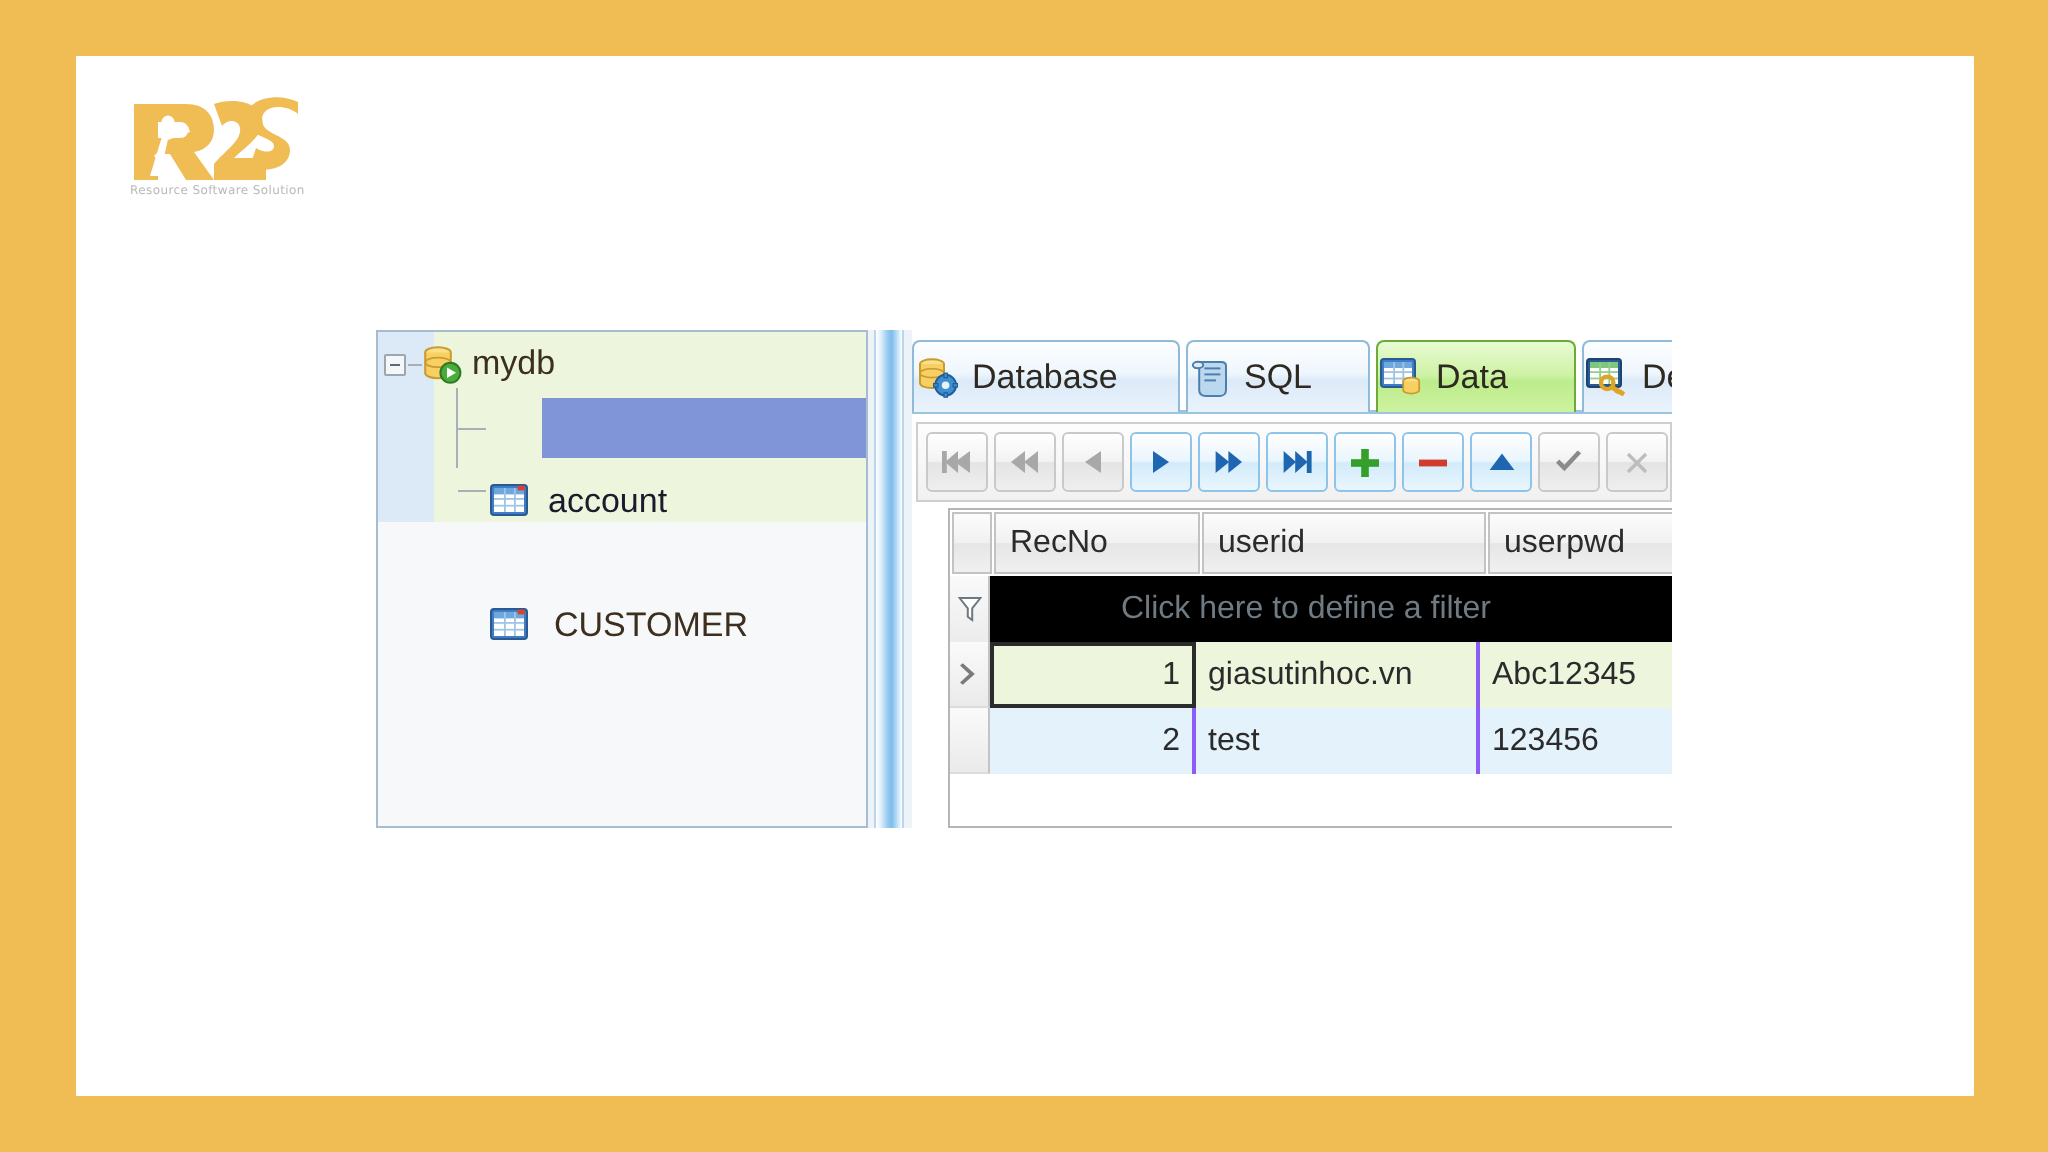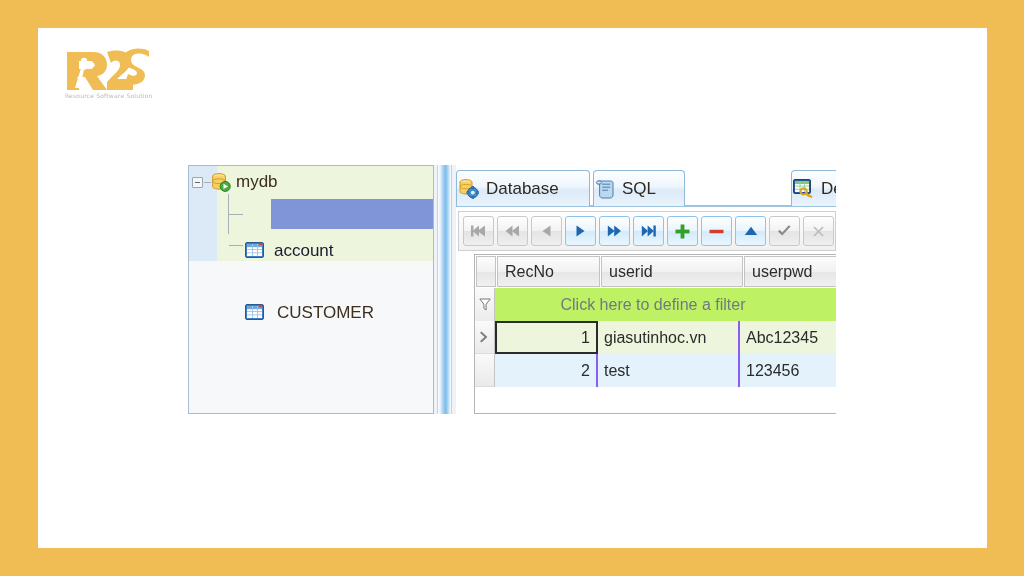--- a/index.html
+++ b/index.html
@@ -140,21 +140,21 @@
     background:linear-gradient(to bottom,#fcfcfc 0%,#f1f1f1 50%,#e6e6e6 51%,#f0f0f0 100%);
     border:1px solid #c3c3c3;margin:1px 0 1px 1px;
     display:flex;align-items:center;padding-left:7px;
     font-size:16px;color:#2b2b2b;
   }
   .ind-col{width:20px;flex:0 0 20px;padding-left:0;justify-content:center;}
   .c-recno{width:103px;flex:0 0 103px;}
   .c-userid{width:142px;flex:0 0 142px;}
   .c-userpwd{width:108px;flex:0 0 108px;}
 
-  .filterrow{display:flex;height:33px;background:#bef264;}
+  .filterrow{display:flex;height:33px;background:#000000;}
   .filter-ind{
     width:20px;flex:0 0 20px;box-sizing:border-box;
     background:linear-gradient(to bottom,#fafafa 0%,#ececec 100%);
     border-right:1px solid #c3c3c3;
     display:flex;align-items:center;justify-content:center;
   }
   .filter-text{
     flex:1;display:flex;align-items:center;justify-content:center;
     font-size:16px;color:#6f7a82;padding-right:40px;
   }
@@ -287,20 +287,34 @@
           <svg width="20" height="20" viewBox="0 0 20 20">
             <path d="M4 2 C2 2 1.4 4 2.6 5 L4.6 5 L4.6 16 C4.6 18 6 19 8 19 L15 19 C17 19 18 17.6 18 16 L18 4 C18 2.6 16.8 2 15.6 2 Z" fill="#bcd8ef" stroke="#4b7fae" stroke-width="1"></path>
             <path d="M7.2 5.2 L15.2 5.2" stroke="#4b7fae" stroke-width="1"></path>
             <path d="M7.2 8.2 L15.2 8.2" stroke="#4b7fae" stroke-width="1"></path>
             <path d="M7.2 11.2 L13 11.2" stroke="#4b7fae" stroke-width="1"></path>
             <ellipse cx="4" cy="3.5" rx="2.6" ry="1.6" fill="#dcecf8" stroke="#4b7fae"></ellipse>
           </svg>
           <span class="tab-label">SQL</span>
         </div>
 
+        <div class="tab active" style="left:232px;width:100px;">
+          <svg width="21" height="19" viewBox="0 0 21 19">
+            <rect x="0.5" y="0.5" width="17" height="14" rx="1.5" fill="#3f7ec4" stroke="#2a5a94"></rect>
+            <rect x="2" y="2" width="14" height="11" fill="#ffffff"></rect>
+            <rect x="2" y="2" width="14" height="3" fill="#6fa8de"></rect>
+            <rect x="2" y="6.6" width="14" height="0.9" fill="#9fc4e6"></rect>
+            <rect x="2" y="9.8" width="14" height="0.9" fill="#9fc4e6"></rect>
+            <rect x="6.6" y="2" width="0.9" height="11" fill="#9fc4e6"></rect>
+            <rect x="11.2" y="2" width="0.9" height="11" fill="#9fc4e6"></rect>
+            <ellipse cx="15.6" cy="11.6" rx="4" ry="1.8" fill="#fbe08a" stroke="#c99a2e" stroke-width="0.9"></ellipse>
+            <path d="M11.6 11.6 L11.6 16 C11.6 17 13.4 17.8 15.6 17.8 C17.8 17.8 19.6 17 19.6 16 L19.6 11.6" fill="#f7cf63" stroke="#c99a2e" stroke-width="0.9"></path>
+          </svg>
+          <span class="tab-label">Data</span>
+        </div>
 
         <div class="tab" style="left:335px;width:88px;">
           <svg width="21" height="19" viewBox="0 0 21 19">
             <rect x="0.5" y="0.5" width="17" height="14" rx="1.5" fill="#2a5a94" stroke="#1d4370"></rect>
             <rect x="2" y="2" width="14" height="11" fill="#ffffff"></rect>
             <rect x="2" y="2" width="14" height="3" fill="#7fc67f"></rect>
             <rect x="2" y="6.6" width="14" height="0.9" fill="#8fd08f"></rect>
             <rect x="2" y="9.8" width="14" height="0.9" fill="#8fd08f"></rect>
             <rect x="6.6" y="2" width="0.9" height="11" fill="#8fd08f"></rect>
             <rect x="11.2" y="2" width="0.9" height="11" fill="#8fd08f"></rect>

